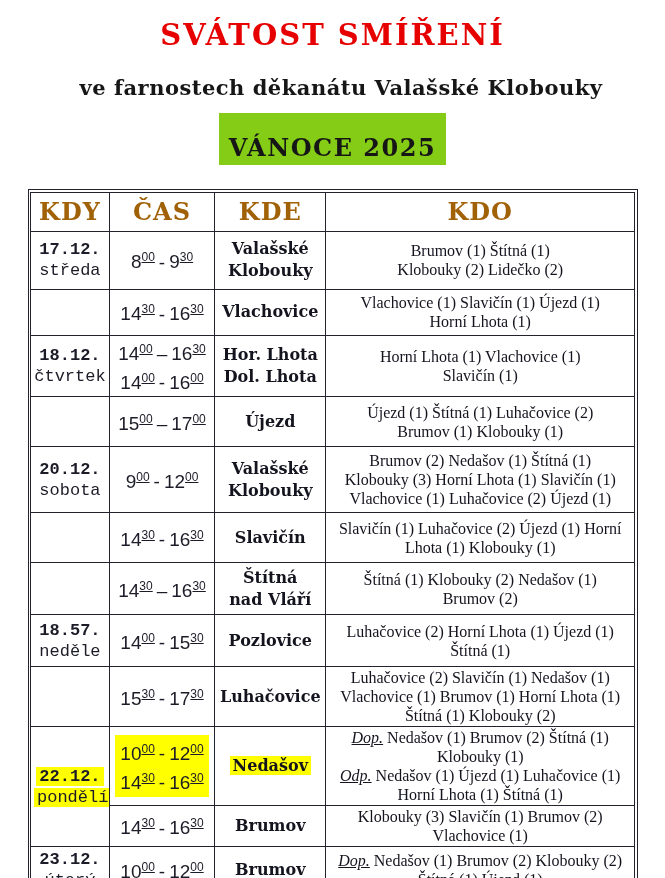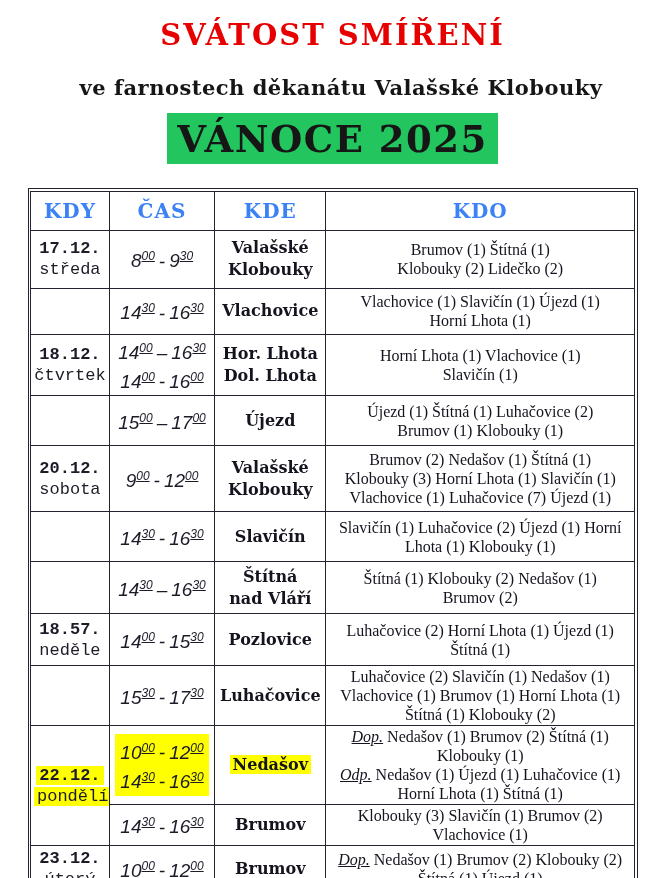--- a/index.html
+++ b/index.html
@@ -6,33 +6,33 @@
   body{width:665px;height:878px;overflow:hidden;color:#111;
        font-family:"Liberation Serif", serif;}
   .page{padding-top:18px;}
   .title{text-align:center;margin:0;
          font-family:"DejaVu Serif", serif;font-weight:bold;
          font-size:29px;letter-spacing:2px;color:#e60000;}
   .subtitle{text-align:center;margin-top:23px;
             font-family:"DejaVu Serif", serif;font-weight:bold;
             font-size:21px;letter-spacing:.5px;color:#161616;margin-left:17px;}
   .season-wrap{text-align:center;margin-top:13px;}
-  .season{display:inline-block;background:#22c55e;padding:4px 10px 3px;
+  .season{display:inline-block;background:#84cc16;padding:20px 10px 3px;
           font-family:"DejaVu Serif", serif;font-weight:bold;
-          font-size:37px;letter-spacing:1.5px;color:#161616;}
+          font-size:24px;letter-spacing:1.5px;color:#161616;}
   .tbl-wrap{width:605px;margin:24px auto 0;border:1.5px solid #23232f;padding:1.5px;}
   table{border-collapse:collapse;width:100%;table-layout:fixed;}
   .c-kdy{width:78px}.c-cas{width:104px}.c-kde{width:110px}.c-kdo{width:305px}
   td,th{border:1.5px solid #23232f;text-align:center;vertical-align:middle;
         padding:1px 3px;overflow:hidden;}
-  th{font-family:"DejaVu Serif", serif;font-weight:bold;font-size:20px;
-     letter-spacing:1px;color:#3b82f6;margin-top:26px;}
+  th{font-family:"DejaVu Serif", serif;font-weight:bold;font-size:24px;
+     letter-spacing:1px;color:#a16207;margin-top:26px;}
   .kdy{font-family:Liberation Mono, monospace;font-size:17px;line-height:21px;color:#1c1c28;}
   .kdy .d1{font-weight:bold;}
-  .cas{font-family:"Liberation Sans", sans-serif;font-size:19px;color:#1c1c28;white-space:nowrap;font-style:italic;}
+  .cas{font-family:"Liberation Sans", sans-serif;font-size:19px;color:#1c1c28;white-space:nowrap;}
   .cas .time{line-height:24px;}
   .cas sup{font-size:12px;vertical-align:super;text-decoration:underline;}
   .cas .dash{margin:0 4px;}
   .kde{font-family:"DejaVu Serif", serif;font-weight:bold;font-size:16px;
        line-height:22px;color:#14141f;}
   .kdo{font-family:"Liberation Serif", serif;font-size:16px;line-height:19px;color:#14141f;}
   .kdo i{font-style:italic;text-decoration:underline;}
   .hl{background:#ffff00;padding:0 3px;}
   .hlblock{display:inline-block;background:#ffff00;padding:2px 5px;}
 </style>
@@ -136,21 +136,21 @@
       <td class="cas">
         <div class="time"><span>9</span><sup>00</sup><span class="dash">-</span><span>12</span><sup>00</sup></div>
       </td>
       <td class="kde">
         <div>Valašské</div>
         <div>Klobouky</div>
       </td>
       <td class="kdo">
         <div>Brumov (2) Nedašov (1) Štítná (1)</div>
         <div>Klobouky (3) Horní Lhota (1) Slavičín (1)</div>
-        <div>Vlachovice (1) Luhačovice (7) Újezd (1)</div>
+        <div>Vlachovice (1) Luhačovice (2) Újezd (1)</div>
       </td>
     </tr>
 
     <tr style="height:50px">
       <td class="kdy"></td>
       <td class="cas">
         <div class="time"><span>14</span><sup>30</sup><span class="dash">-</span><span>16</span><sup>30</sup></div>
       </td>
       <td class="kde">
         <div>Slavičín</div>

